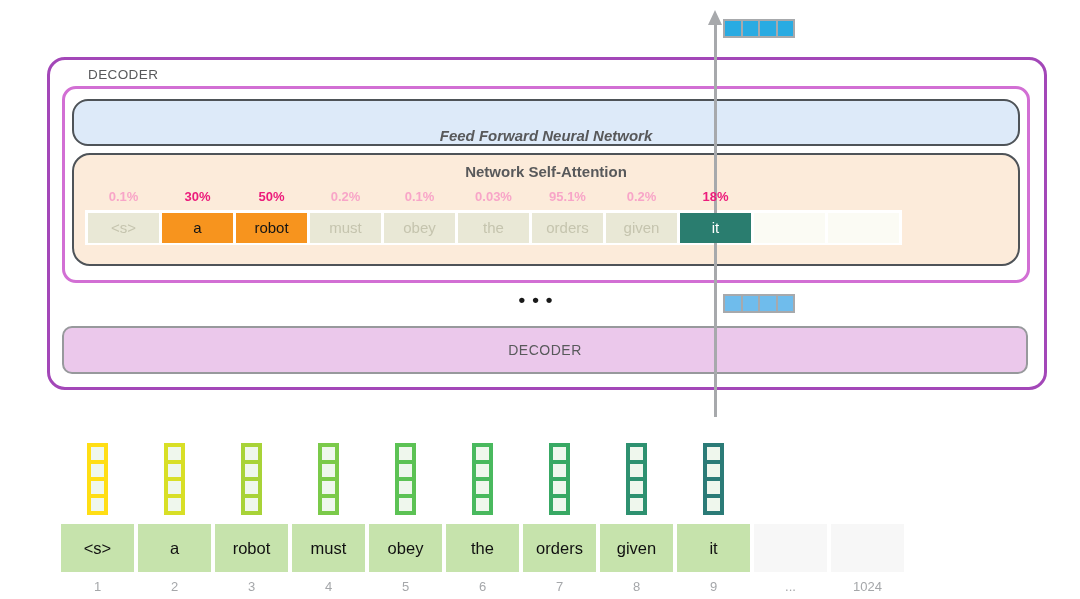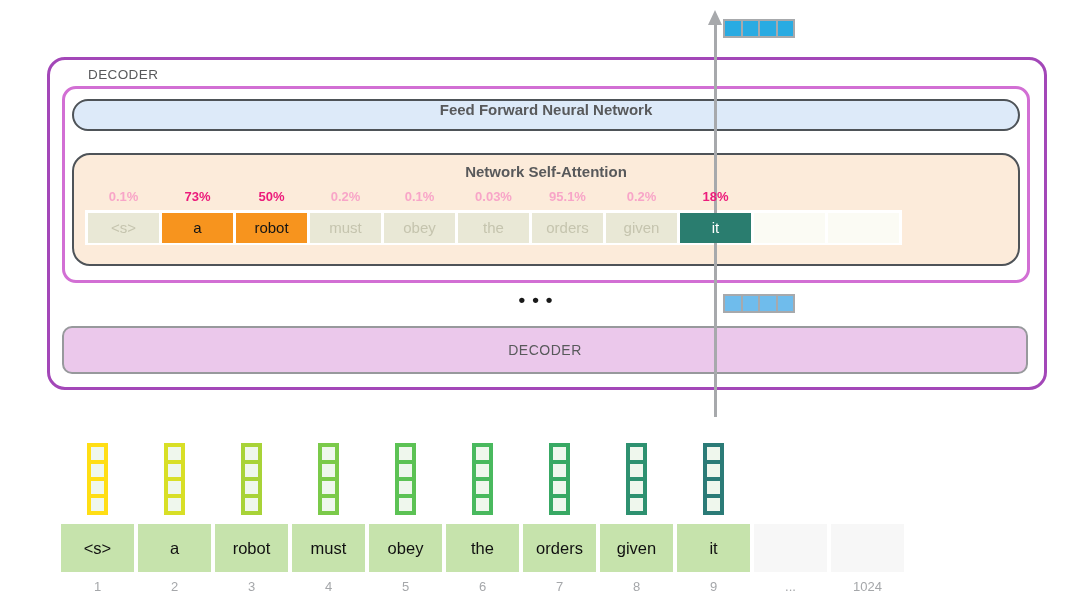--- a/index.html
+++ b/index.html
@@ -9,23 +9,23 @@
 
   
   .outer-box{position:absolute;left:47px;top:57px;width:1000px;height:333px;
              border:3px solid var(--purple_outer);border-radius:18px;z-index:1;}
   .outer-label{position:absolute;left:38px;top:7px;font-size:13.5px;font-weight:500;
                letter-spacing:.4px;color:var(--text_gray);}
   .pink-box{position:absolute;left:62px;top:86px;width:968px;height:197px;
             border:3.5px solid var(--pink_inner);border-radius:14px;z-index:1;}
 
   
-  .ffnn{position:absolute;left:72px;top:99px;width:948px;height:32px;
+  .ffnn{position:absolute;left:72px;top:99px;width:948px;height:47px;
         background:var(--ffnn_fill);border:2.5px solid var(--gray_border);
-        border-radius:16px;z-index:1;display:flex;align-items:flex-start;justify-content:center;}
+        border-radius:16px;z-index:1;display:flex;align-items:flex-end;justify-content:center;font-style:italic;}
   .ffnn span{font-size:15px;font-weight:bold;color:var(--text_gray);}
 
   
   .attn{position:absolute;left:72px;top:153px;width:948px;height:113px;
         background:var(--attn_fill);border:2.5px solid var(--gray_border);
         border-radius:18px;z-index:1;}
   .attn-title{position:absolute;left:0;right:0;top:8px;text-align:center;
               font-size:15px;font-weight:bold;color:var(--text_gray);}
   .attn-strip{position:absolute;left:85px;top:210px;width:817px;height:35px;
               background:#fff;z-index:2;}
@@ -105,21 +105,21 @@
   </div>
   <div class="attn-strip"></div>
   <div class="attn-cols">
 
       <div class="acol">
         <div class="pct light">0.1%</div>
         <div class="acell dim">&lt;s&gt;</div>
       </div>
 
       <div class="acol">
-        <div class="pct strong">73%</div>
+        <div class="pct strong">30%</div>
         <div class="acell orange">a</div>
       </div>
 
       <div class="acol">
         <div class="pct strong">50%</div>
         <div class="acell orange">robot</div>
       </div>
 
       <div class="acol">
         <div class="pct light">0.2%</div>

